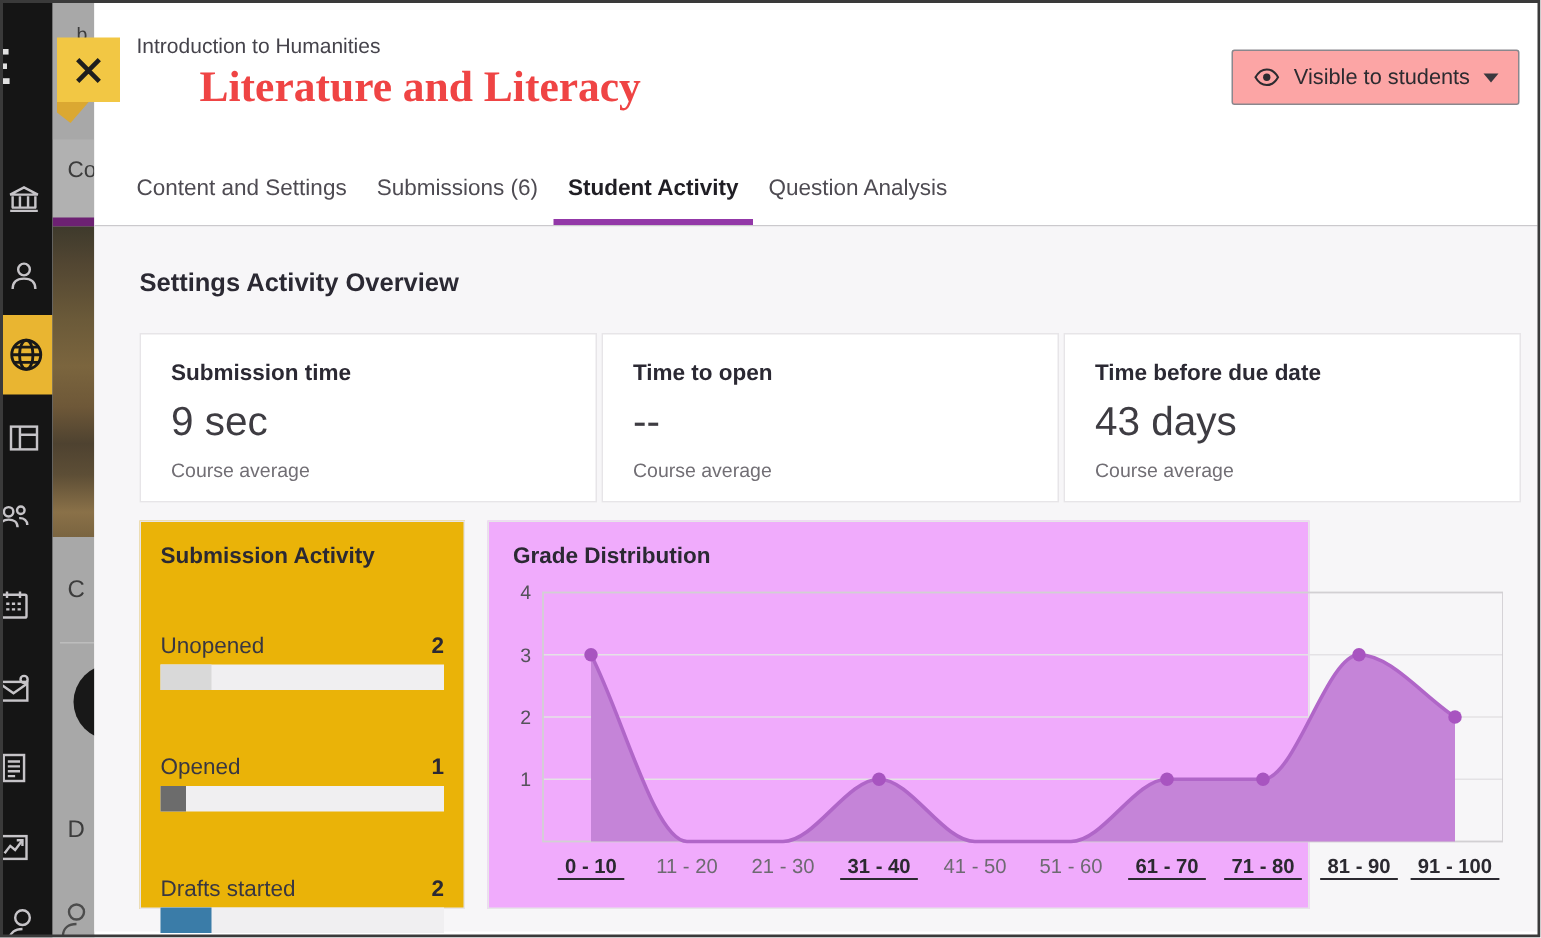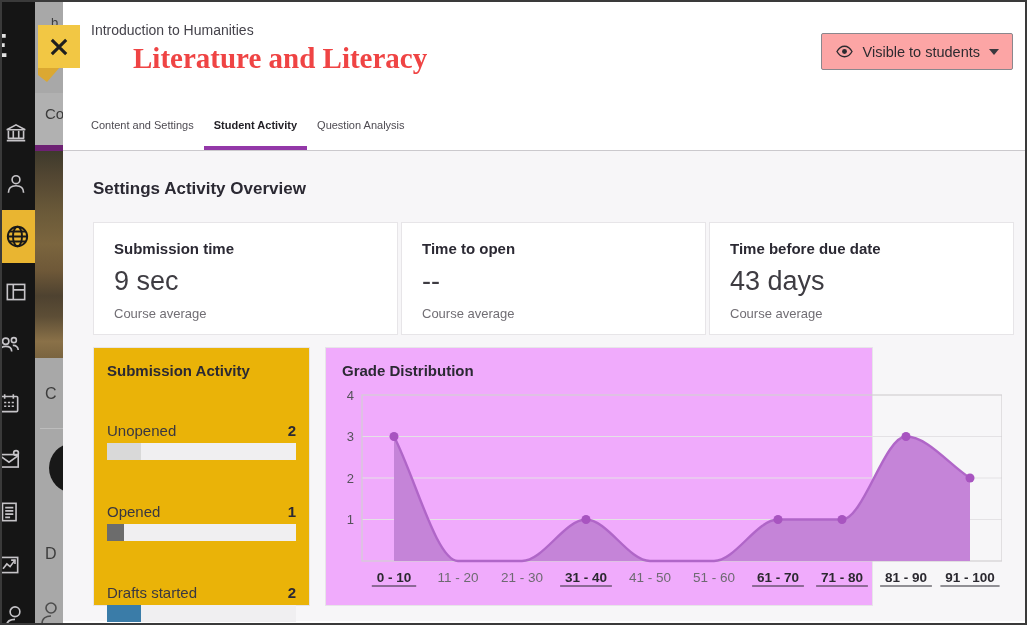--- a/index.html
+++ b/index.html
@@ -40,21 +40,21 @@
   .panel { position:absolute; left:63px; top:2px; width:962px; height:621px; background:#fff; z-index:3; }
   .panel-header { position:relative; height:98px; background:#fff; }
   .breadcrumb { position:absolute; left:28px; top:20px; font-size:14px; color:#45434b; }
   .page-title { position:absolute; left:28px; top:40px; font-family:"Liberation Serif","DejaVu Serif",serif; font-size:29px; color:#ef4444;margin-left:42px; }
   .vis-btn { position:absolute; right:12px; top:31px; height:37px; display:flex; align-items:center; gap:9px; padding:0 13px; background:#fca5a5; border:1px solid #8a878d; border-radius:2px; font-size:14.5px; color:#2d2b30; cursor:pointer; font-family:inherit; }
   .vis-btn svg { width:19px; height:19px; }
   .caret-down { width:0; height:0; border-left:5px solid transparent; border-right:5px solid transparent; border-top:6px solid #3a383e; }
 
   
   .tabbar { position:relative; height:51px; background:#fff; border-bottom:1px solid #cbc9cd; display:flex; align-items:stretch; padding-left:18px; }
-  .tab { position:relative; display:flex; align-items:center; padding:0 10px; font-size:11px; color:#4e4b52; cursor:pointer; }
+  .tab { position:relative; display:flex; align-items:center; padding:0 10px; font-size:15px; color:#4e4b52; cursor:pointer; }
   .tab.active { color:#201e24; font-weight:700; }
   .tab.active::after { content:""; position:absolute; left:0; right:0; bottom:0; height:4px; background:#9338a8; }
 
   
   .content { position:relative; height:470px; background:#f7f6f8; padding:28px 11px 0 30px; }
   .overview-heading { font-size:17px; font-weight:700; color:#2b2933; }
   .stat-row { display:flex; gap:3px; margin-top:23px; }
   .stat-card { flex:1; height:113px; background:#fff; border:1px solid #e7e5e8; padding:17px 20px; position:relative; }
   .stat-title { font-size:15px; font-weight:600; color:#2b2933; }
   .stat-value { margin-top:9px; font-size:27px; color:#3e3c42; }
@@ -180,20 +180,21 @@
             <path d="M2.5 12 C5 7.5 8.3 5.4 12 5.4 C15.7 5.4 19 7.5 21.5 12 C19 16.5 15.7 18.6 12 18.6 C8.3 18.6 5 16.5 2.5 12 Z" fill="none" stroke="#2d2b30" stroke-width="1.7"></path>
             <circle cx="12" cy="12" r="3.1" fill="#2d2b30"></circle>
           </svg>
         <span>Visible to students</span>
         <span class="caret-down"></span>
       </button>
     </header>
 
     <div class="tabbar">
       <div class="tab">Content and Settings</div>
+      <div class="tab">Submissions (6)</div>
       <div class="tab active">Student Activity</div>
       <div class="tab">Question Analysis</div>
     </div>
 
     <div class="content">
       <h2 class="overview-heading">Settings Activity Overview</h2>
 
       <div class="stat-row">
         <div class="stat-card">
           <div class="stat-title">Submission time</div>

